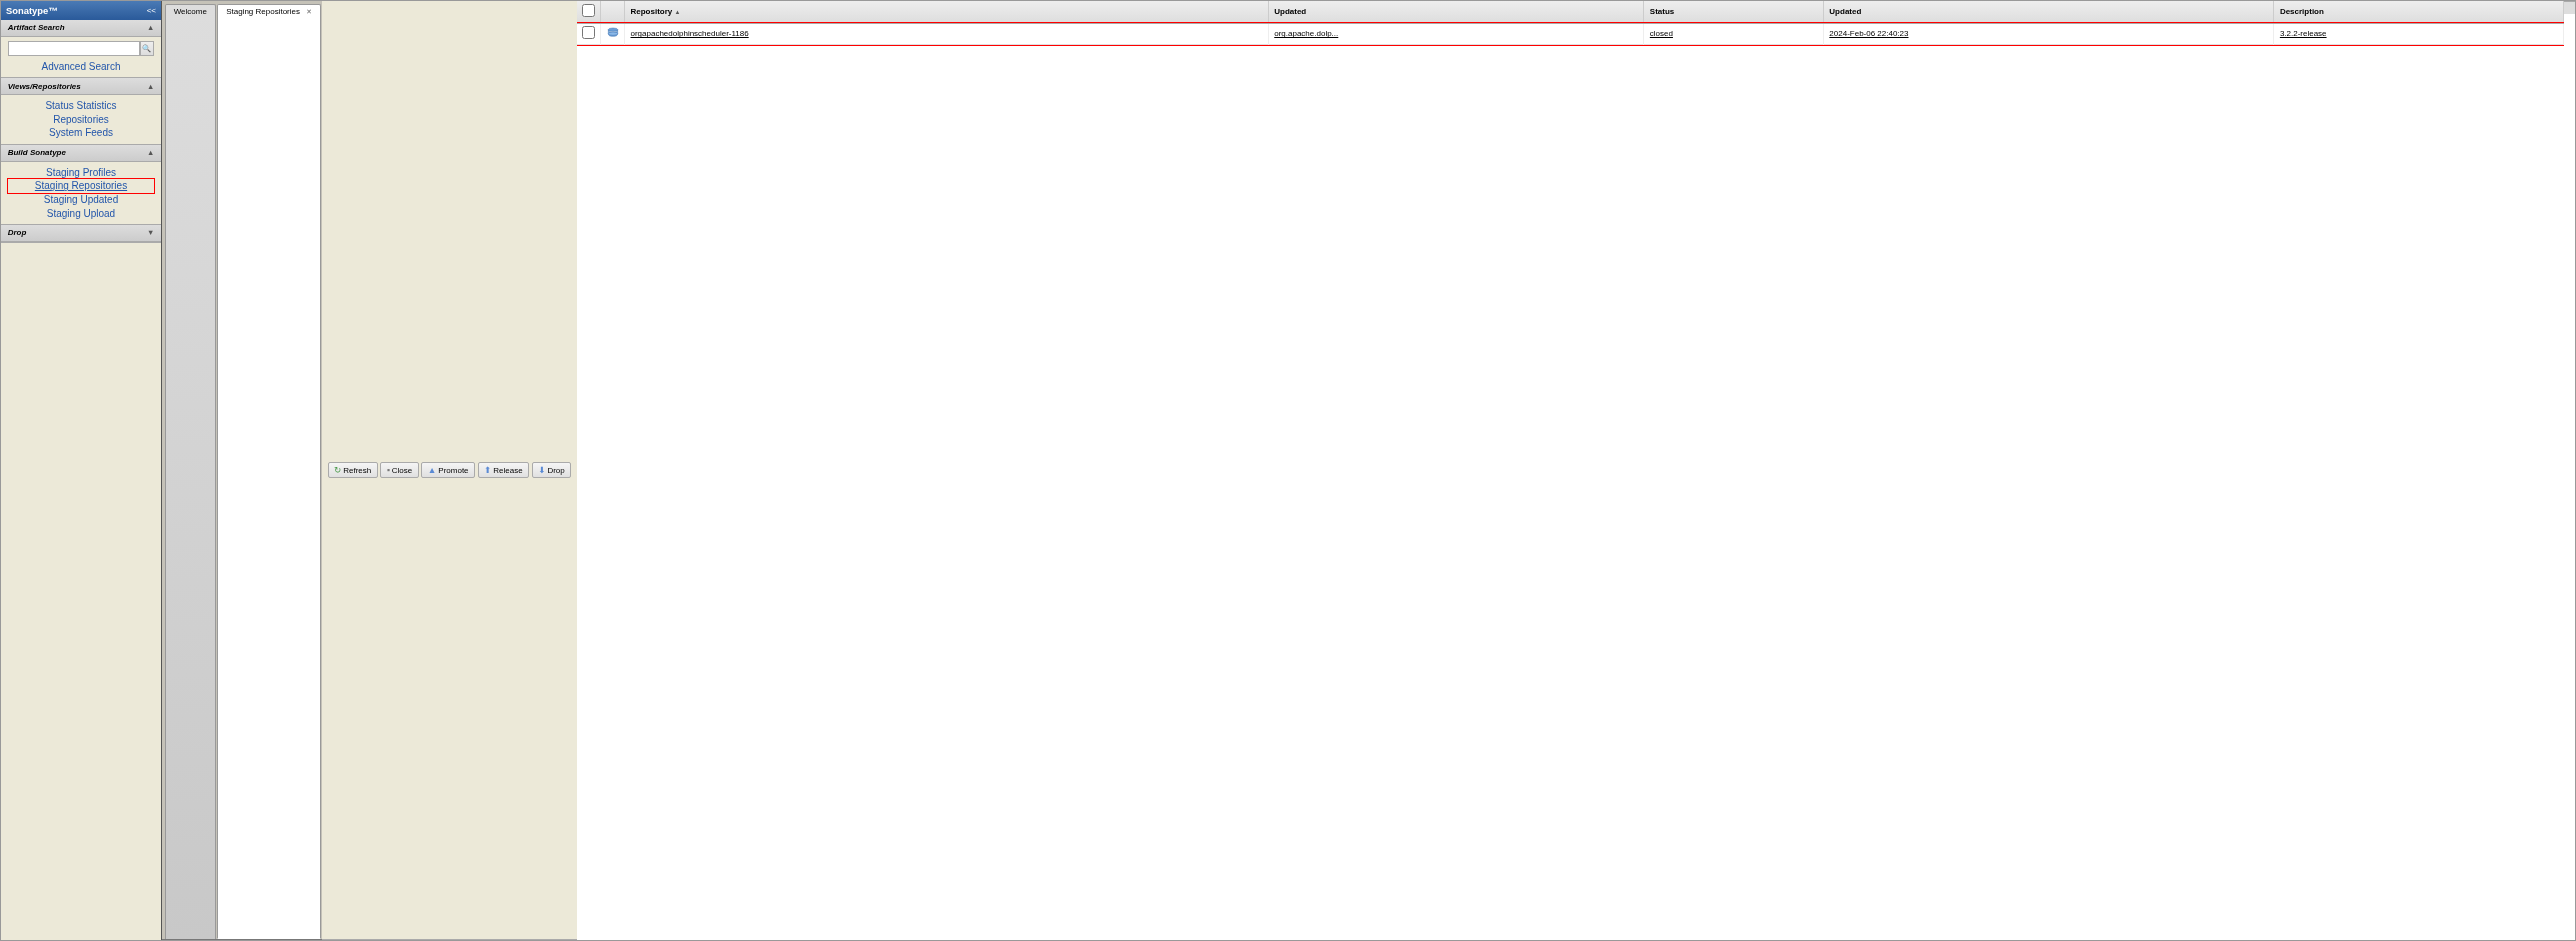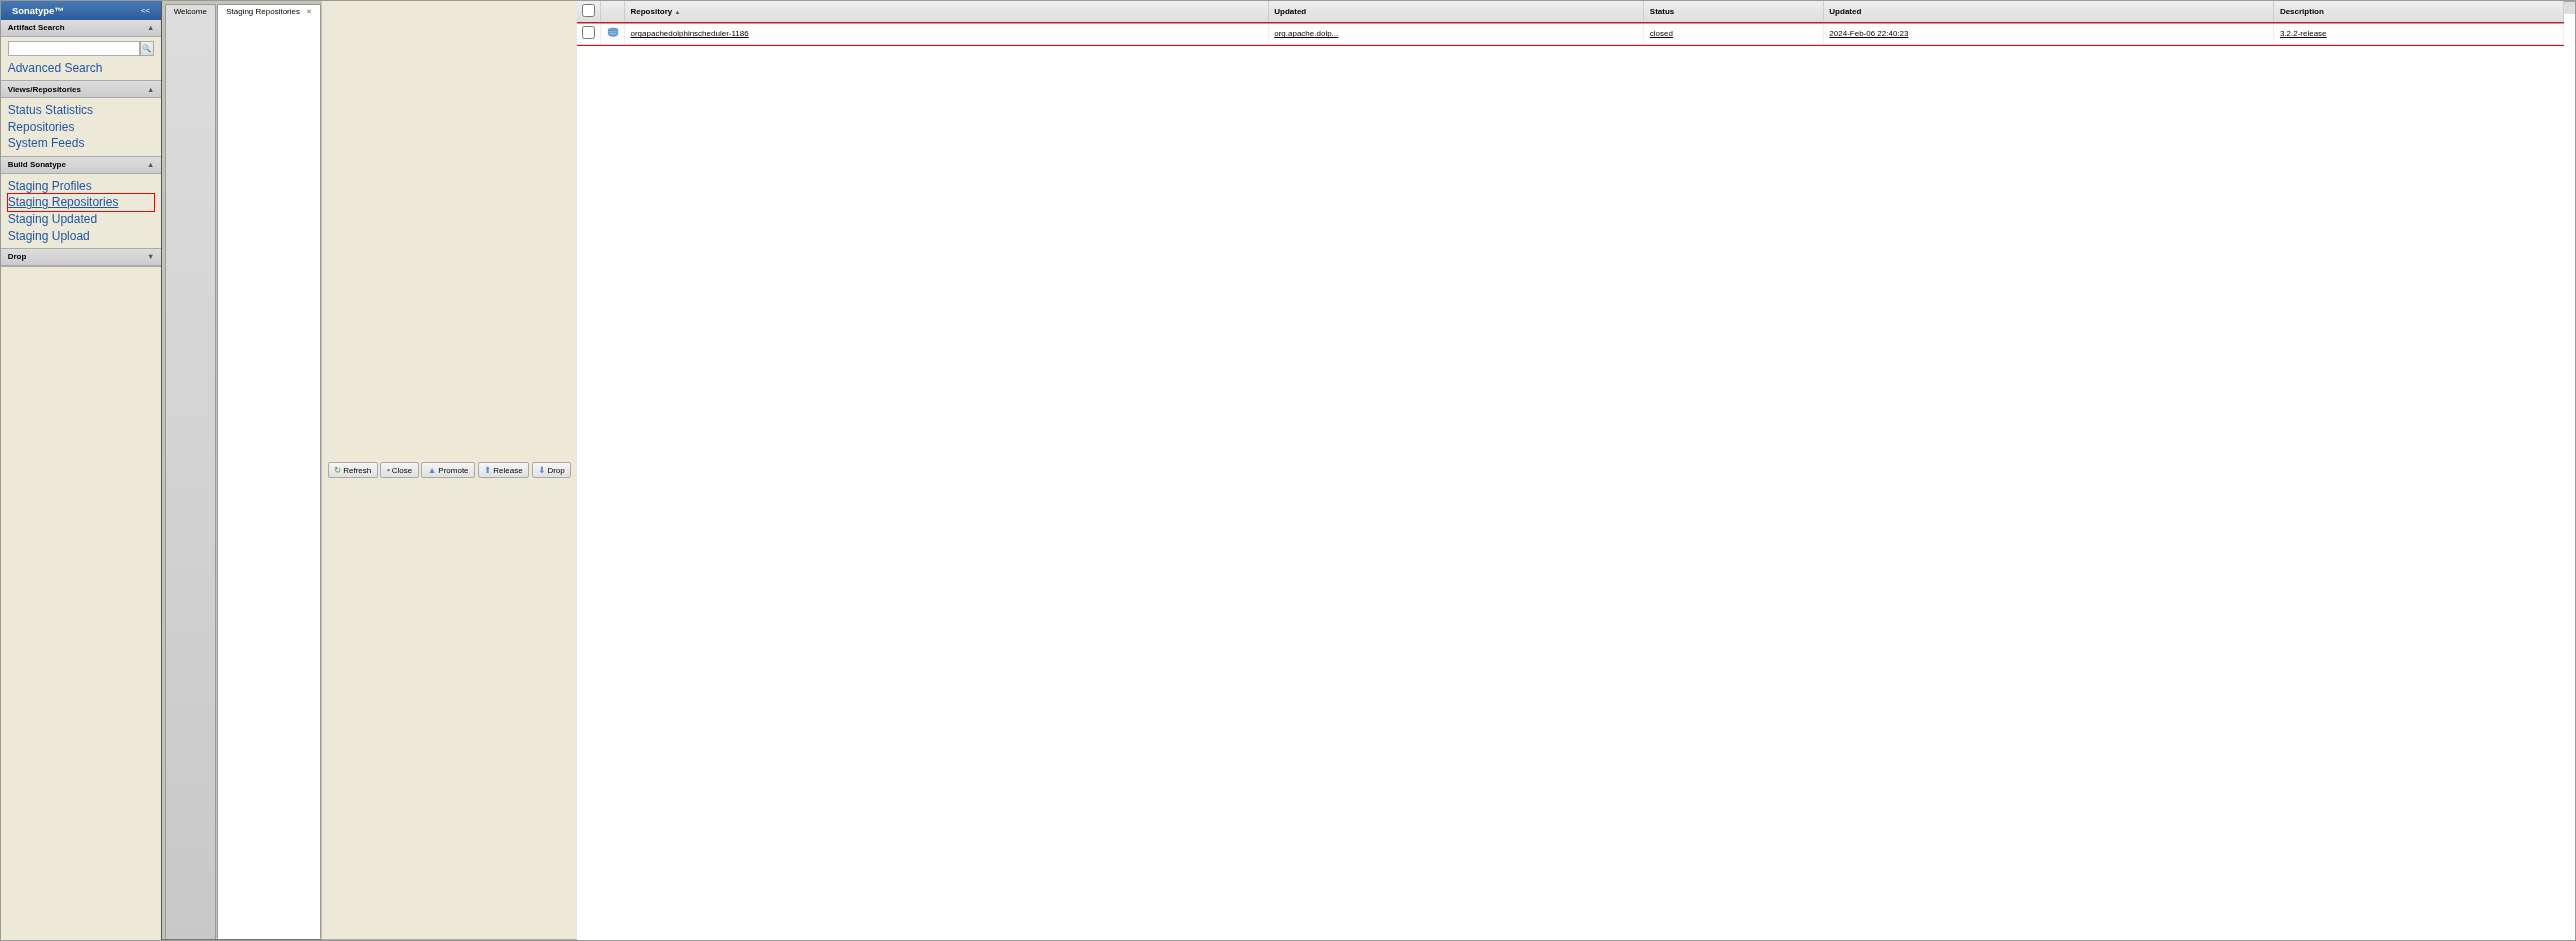--- a/index.html
+++ b/index.html
@@ -25,21 +25,21 @@
       background: #ece9d8;
       border-right: 1.3px solid #555;
       display: flex;
       flex-direction: column;
       overflow-y: auto;
     }
 
     .sidebar-header {
       background: linear-gradient(to bottom, #4a7ab5, #2a5a9a);
       color: white;
-      padding: 4px 11px;
+      padding: 4px 5px;
       font-size: 9.4px;
       font-weight: bold;
       display: flex;
       justify-content: space-between;
       align-items: center;
     }
 
     .sidebar-collapse-btn {
       background: none;
       border: none;
@@ -55,20 +55,21 @@
     .sidebar-section-header {
       background: linear-gradient(to bottom, #ddd, #ccc);
       padding: 3.4px 6.7px;
       font-weight: bold;
       font-size: 8px;
       display: flex;
       justify-content: space-between;
       align-items: flex-start;
       border-bottom: 0.7px solid #aaa;
       cursor: pointer;
+      font-style: italic;
     }
 
     .sidebar-section-content {
       padding: 4px 6.7px;
       background: #ece9d8;
     }
 
     .sidebar-search-box {
       display: flex;
       align-items: center;
@@ -94,22 +95,23 @@
       align-items: center;
       justify-content: center;
       font-size: 7.4px;
     }
 
     .sidebar-link {
       display: block;
       color: #2255aa;
       text-decoration: none;
       padding: 1.3px 0;
-      font-size: 12px;
-      cursor: pointer;
+      font-size: 10px;
+      cursor: pointer;
+      text-align: center;
     }
 
     .sidebar-link.active {
       text-decoration: underline;
       outline: 1.3px solid red;
       outline-offset: 0.7px;
     }
 
     
     .main-content {

